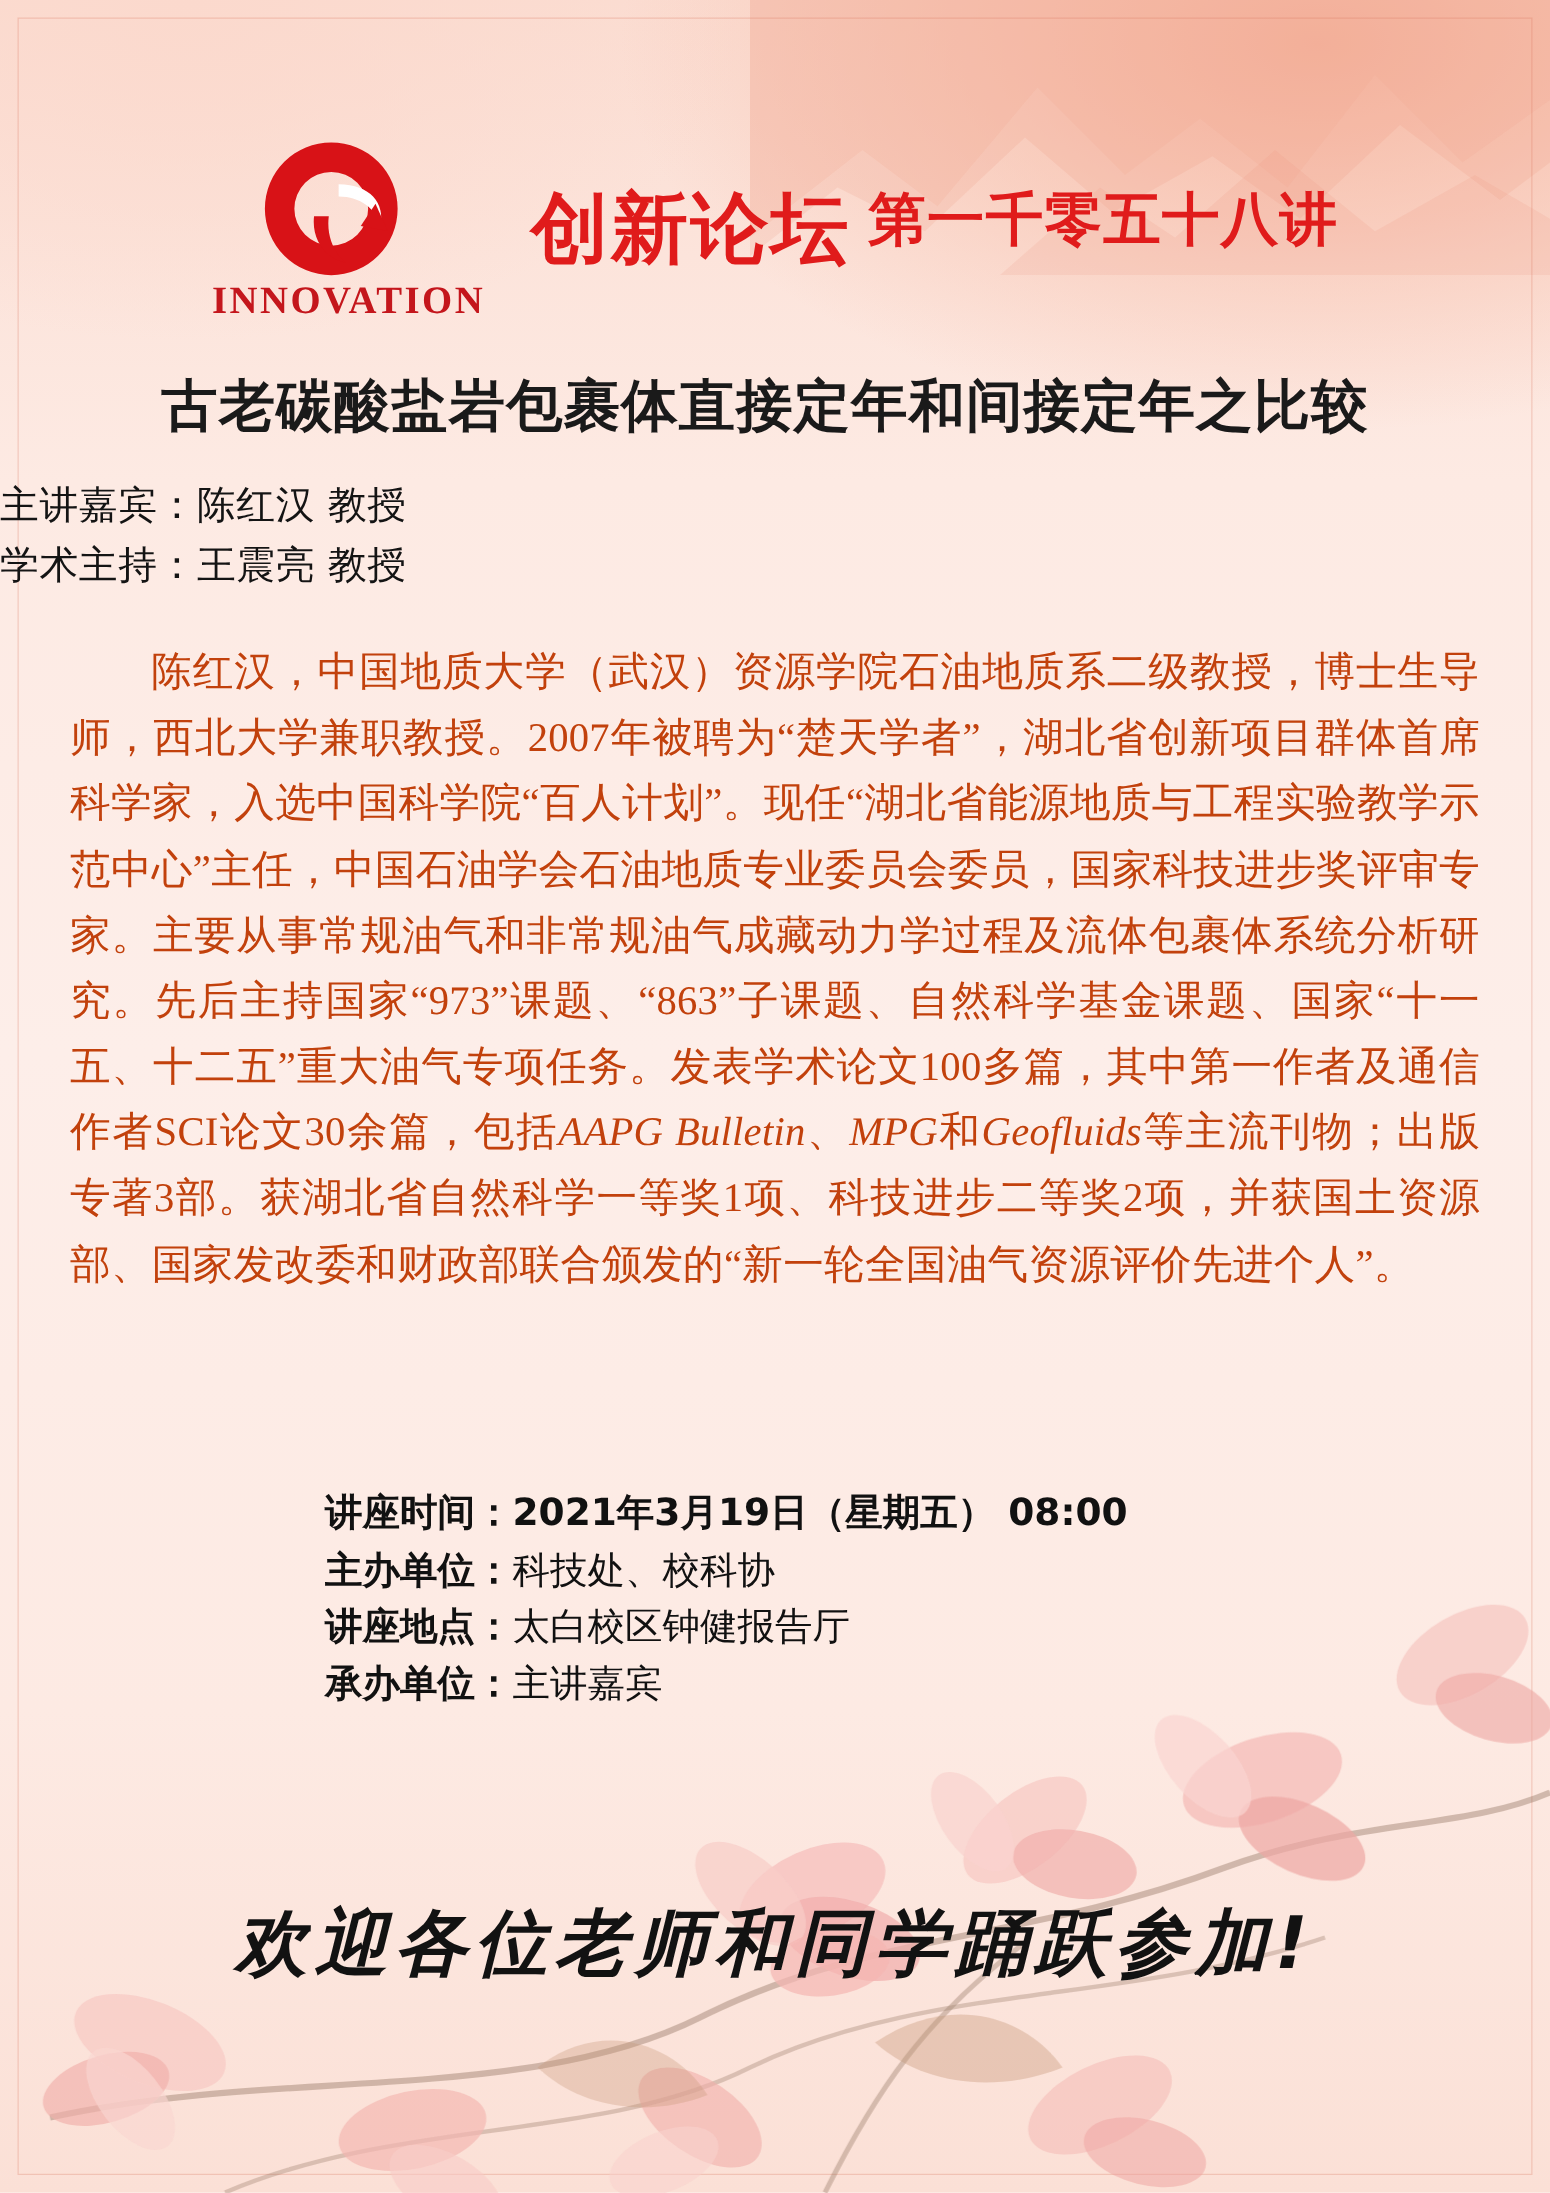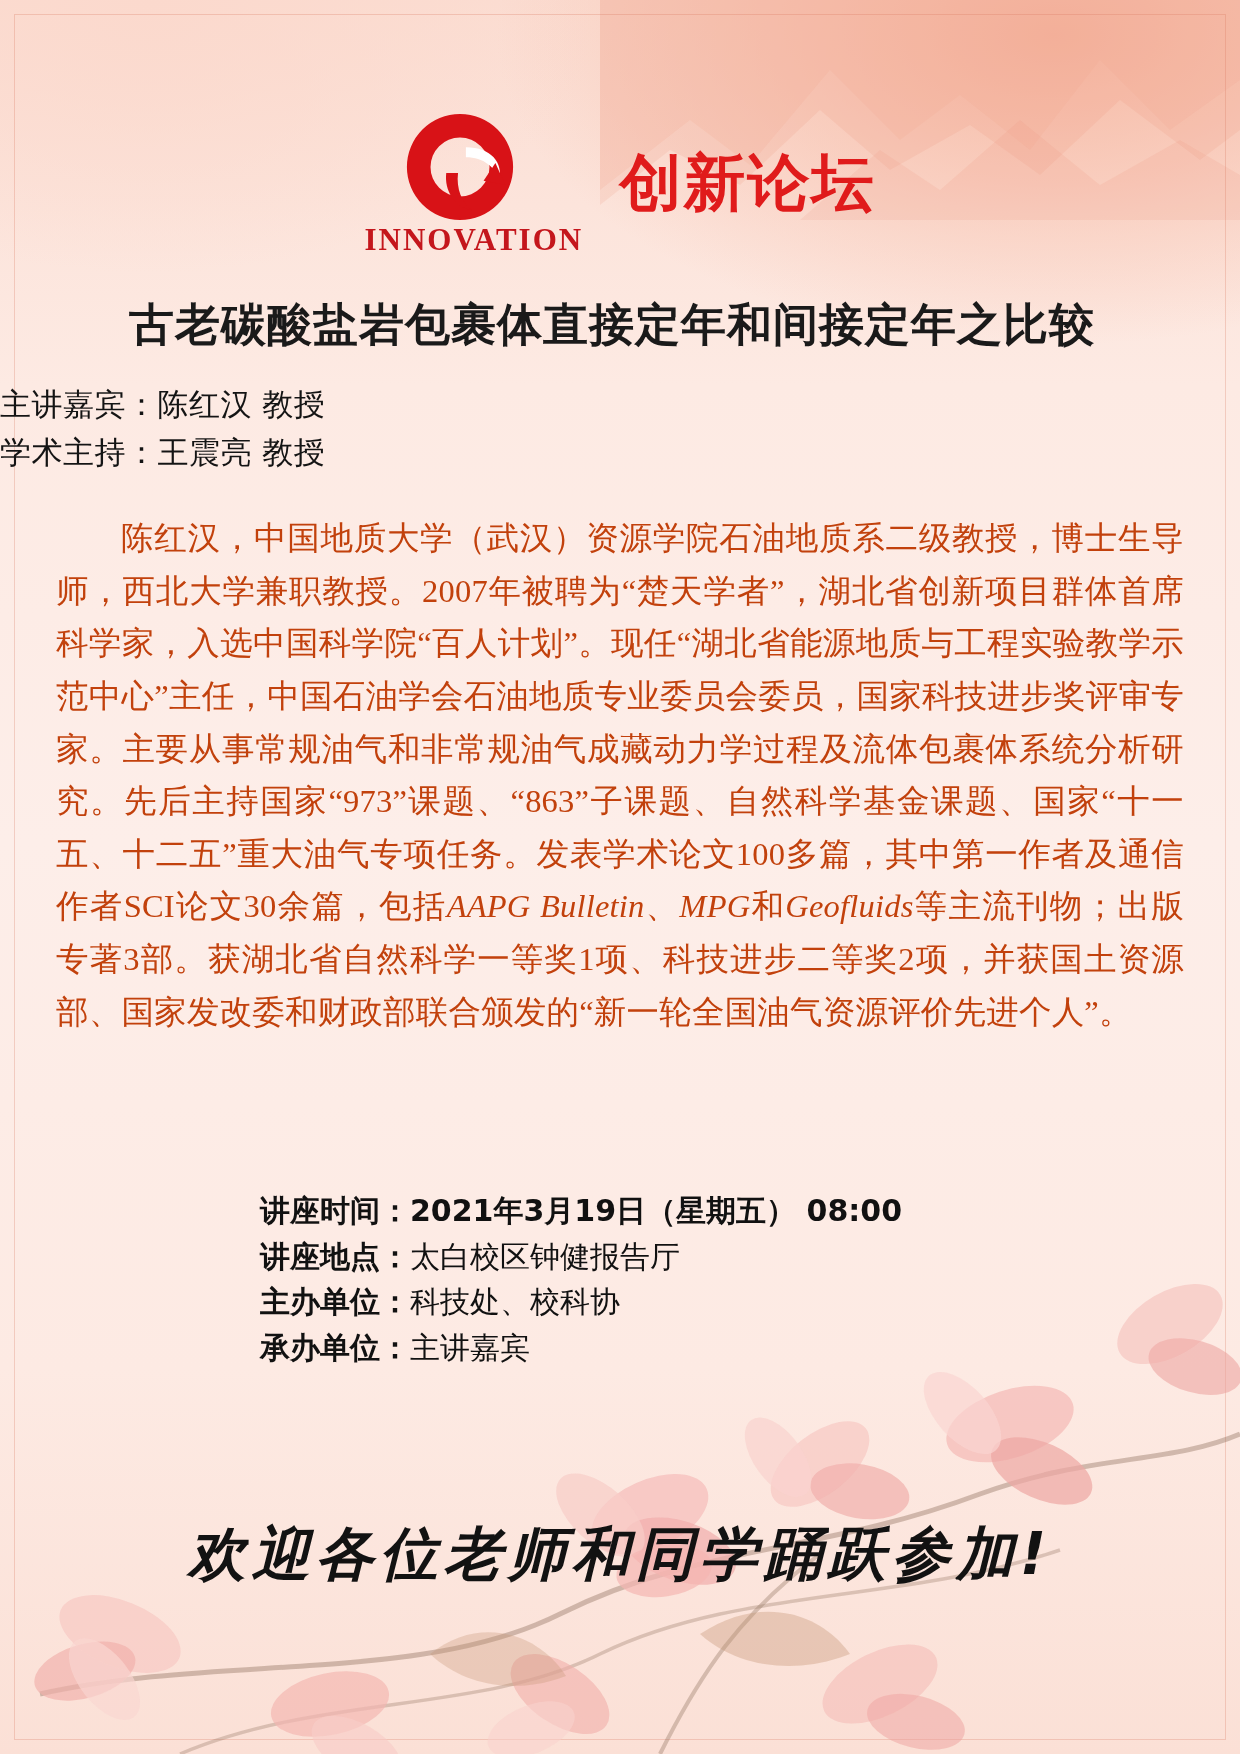--- a/index.html
+++ b/index.html
@@ -228,40 +228,41 @@
     <svg class="logo-mark" viewBox="0 0 120 120">
       <path d="M60,6 A54,54 0 1,0 114,60 A54,54 0 0,0 60,6 Z M60,30 A30,30 0 1,1 30,60 A30,30 0 0,1 60,30 Z" fill="#d81217"></path>
       <path d="M66,40 C92,40 104,56 100,74 C96,60 84,50 66,50 Z" fill="#ffffff"></path>
       <path d="M96,56 L106,78 L84,74 Z" fill="#d81217"></path>
       <path d="M58,66 C56,82 62,96 72,104 C54,100 44,84 46,66 Z" fill="#d81217"></path>
     </svg>
     <div class="logo-text">INNOVATION</div>
   </div>
   <div style="display:flex; align-items:flex-start;margin-left:31px;">
     <div class="title-main">创新论坛</div>
+    <div class="title-sub">第一千零五十八讲</div>
   </div>
 </div>
 
 <div class="lecture-title">古老碳酸盐岩包裹体直接定年和间接定年之比较</div>
 
 <div class="speakers">
   <div class="speaker-line">主讲嘉宾：陈红汉  教授</div>
   <div class="speaker-line">学术主持：王震亮  教授</div>
 </div>
 
 <div class="bio"><span>陈红汉，中国地质大学（武汉）资源学院石油地质系二级教授，博士生导师，西北大学兼职教授。2007年被聘为“楚天学者”，湖北省创新项目群体首席科学家，入选中国科学院“百人计划”。现任“湖北省能源地质与工程实验教学示范中心”主任，中国石油学会石油地质专业委员会委员，国家科技进步奖评审专家。主要从事常规油气和非常规油气成藏动力学过程及流体包裹体系统分析研究。先后主持国家“973”课题、“863”子课题、自然科学基金课题、国家“十一五、十二五”重大油气专项任务。发表学术论文100多篇，其中第一作者及通信作者SCI论文30余篇，包括</span><i>AAPG  Bulletin</i><span>、</span><i>MPG</i><span>和</span><i>Geofluids</i><span>等主流刊物；出版专著3部。获湖北省自然科学一等奖1项、科技进步二等奖2项，并获国土资源部、国家发改委和财政部联合颁发的“新一轮全国油气资源评价先进个人”。</span></div>
 
 <div class="info">
   <div class="info-row">
     <b>讲座时间：</b><b>2021年3月19日（星期五）  08:00</b>
   </div>
   <div class="info-row">
+    <b>主办单位：</b><span>科技处、校科协</span>
+  </div>
+  <div class="info-row">
     <b>讲座地点：</b><span>太白校区钟健报告厅</span>
   </div>
   <div class="info-row">
-    <b>主办单位：</b><span>科技处、校科协</span>
-  </div>
-  <div class="info-row">
     <b>承办单位：</b><span>主讲嘉宾</span>
   </div>
 </div>
 
 <div class="slogan">欢迎各位老师和同学踊跃参加!</div>
 
 </body></html>

